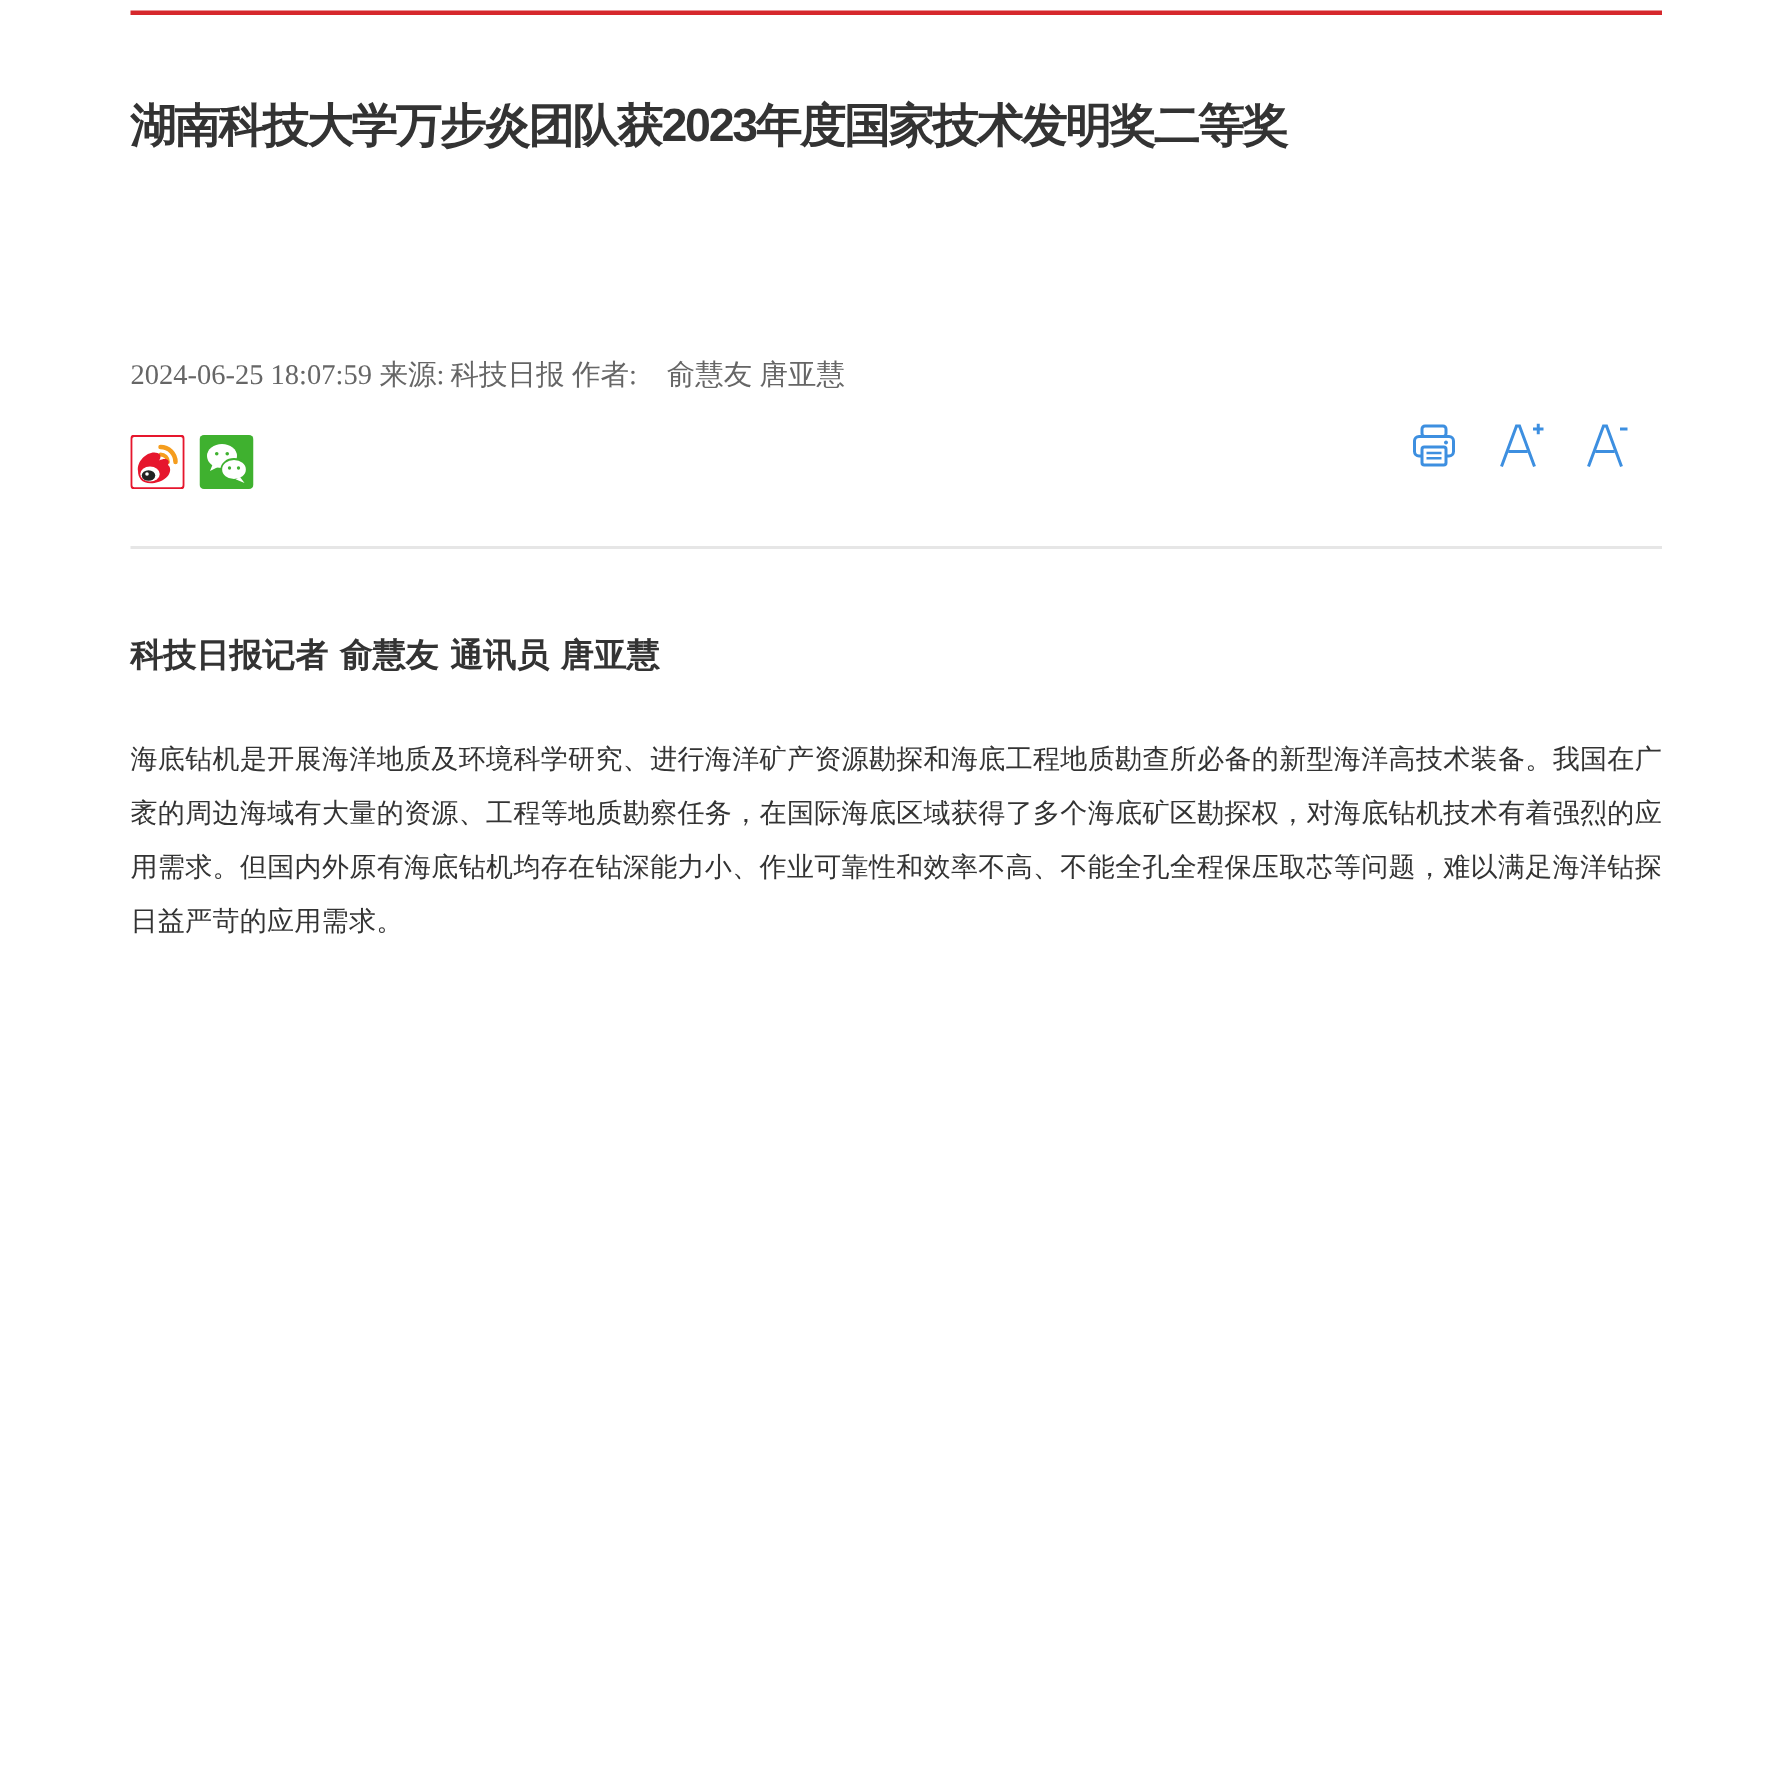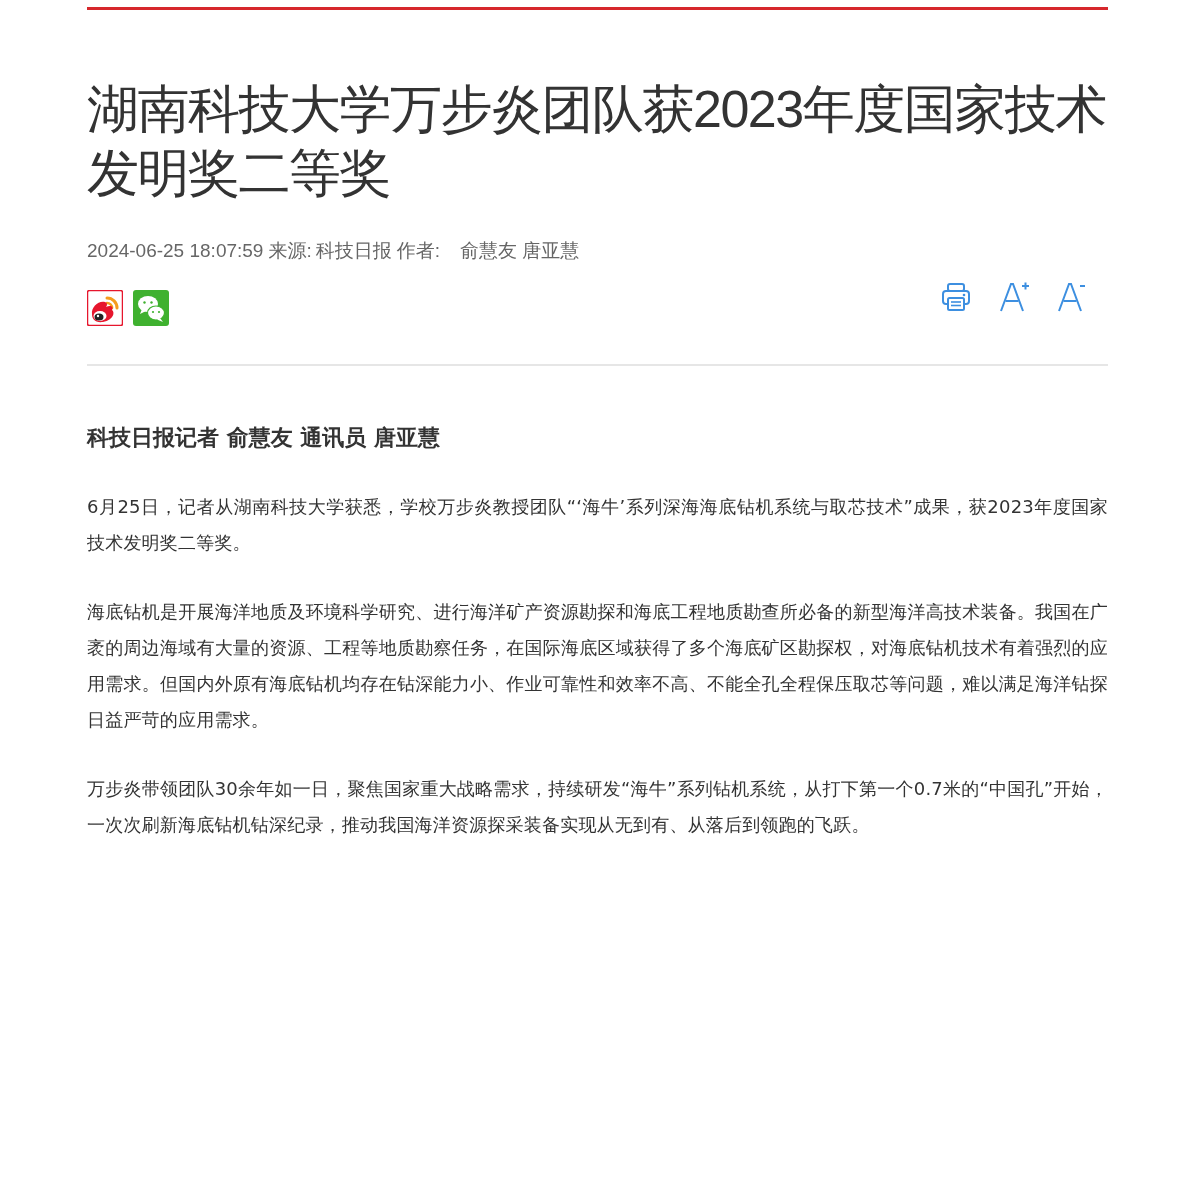--- a/index.html
+++ b/index.html
@@ -26,39 +26,38 @@
       top: 7px;
       width: 1021px;
       height: 3px;
       background: #d6282c;
     }
     .title {
       position: absolute;
       left: 0;
       top: 52px;
       width: 1030px;
-      font-size: 52px;
+      font-size: 31px;
       line-height: 64px;
-      font-weight: normal;
+      font-weight: bold;
       color: #333333;
       letter-spacing: -1.5px;
       font-family: "Liberation Sans", "DejaVu Sans", sans-serif;
-      margin-top: 25px;
     }
     .meta {
       position: absolute;
       left: 0;
       top: 238px;
       font-size: 19px;
       line-height: 26px;
       color: #666666;
       white-space: nowrap;
       font-family: "Liberation Sans", "DejaVu Sans", sans-serif;
     }
-    .meta span { margin-right: 5px; }
+    .meta span { margin-right: 5px; font-family: Liberation Serif, serif; }
     .share {
       position: absolute;
       left: 0;
       top: 290px;
       display: flex;
       gap: 10px;
     }
     .share-btn {
       width: 36px;
       height: 36px;
@@ -180,17 +179,15 @@
         <line x1="24" y1="6" x2="29" y2="6" stroke="#3d8fe0" stroke-width="2"></line>
       </svg>
     </div>
   </div>
 
   <div class="divider"></div>
 
   <p class="byline">科技日报记者 俞慧友 通讯员 唐亚慧</p>
 
   <div class="paragraphs">
-    <p class="para">6月25日，记者从湖南科技大学获悉，学校万步炎教授团队“‘海牛’系列深海海底钻机系统与取芯技术”成果，获2023年度国家技术发明奖二等奖。</p>
     <p class="para">海底钻机是开展海洋地质及环境科学研究、进行海洋矿产资源勘探和海底工程地质勘查所必备的新型海洋高技术装备。我国在广袤的周边海域有大量的资源、工程等地质勘察任务，在国际海底区域获得了多个海底矿区勘探权，对海底钻机技术有着强烈的应用需求。但国内外原有海底钻机均存在钻深能力小、作业可靠性和效率不高、不能全孔全程保压取芯等问题，难以满足海洋钻探日益严苛的应用需求。</p>
-    <p class="para">万步炎带领团队30余年如一日，聚焦国家重大战略需求，持续研发“海牛”系列钻机系统，从打下第一个0.7米的“中国孔”开始，一次次刷新海底钻机钻深纪录，推动我国海洋资源探采装备实现从无到有、从落后到领跑的飞跃。</p>
   </div>
 </div>
 
 </body></html>

